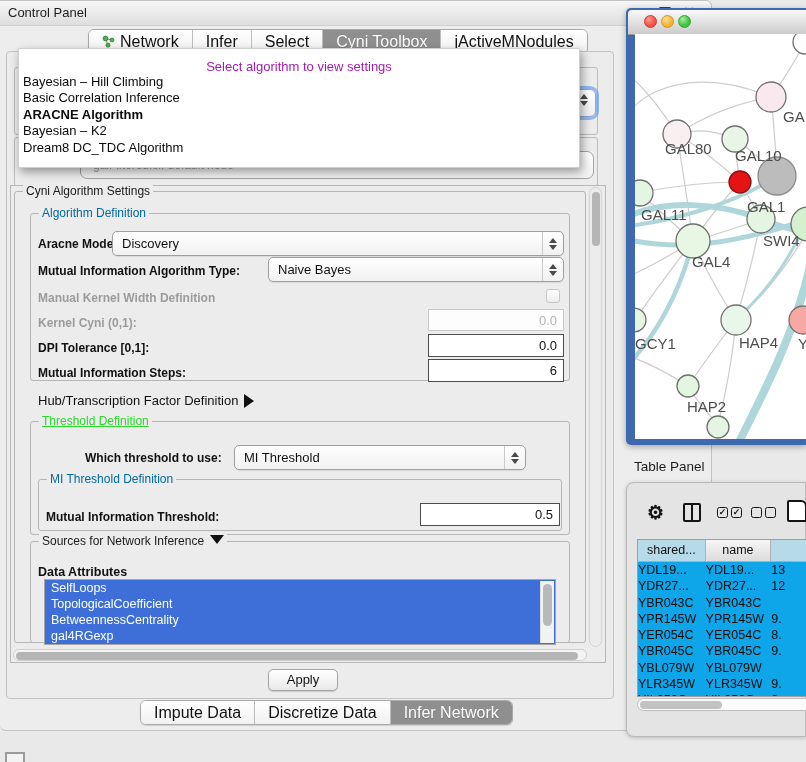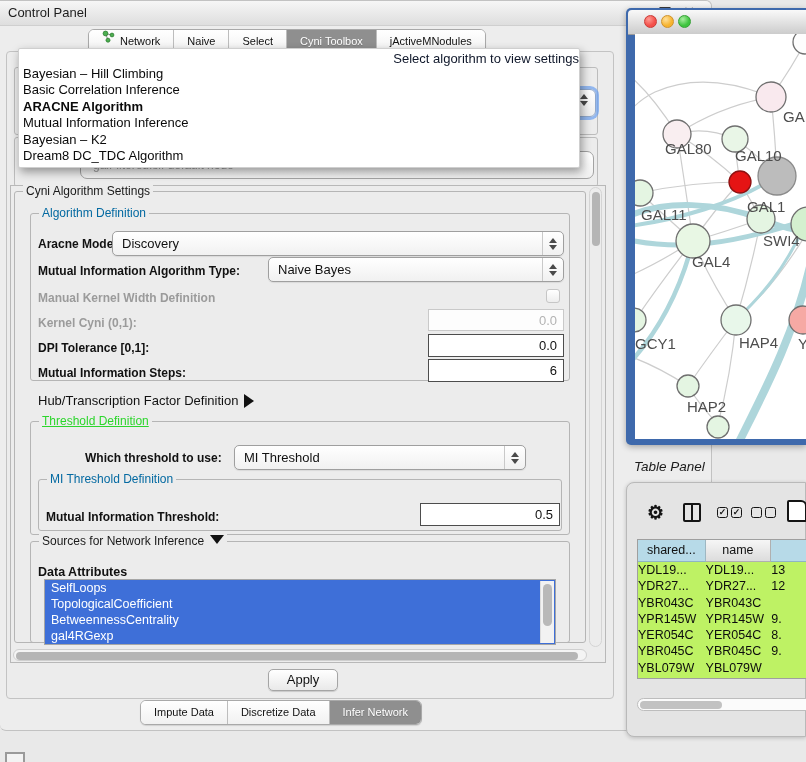--- a/index.html
+++ b/index.html
@@ -26,22 +26,22 @@
   .float-btn{position:absolute;right:40px;top:6px;width:10px;height:10px;border:1.6px solid #3a3a3a;background:transparent;border-radius:1px;}
   .close-btn{position:absolute;right:16px;top:3px;font-size:14px;font-weight:bold;color:#1a1a1a;line-height:16px;}
 
   
   .seg{
     position:absolute;display:flex;height:23px;
     border:1px solid #a9a9a9;border-radius:6px;overflow:hidden;
     background:#ffffff;box-shadow:0 1px 1px rgba(0,0,0,.12);
   }
   .seg .tab{
-    display:flex;gap:5px;
-    padding:0 13px;font-size:11px;color:#111;line-height:23px;
+    display:flex;align-items:center;gap:5px;
+    padding:0 13px;font-size:16px;color:#111;line-height:23px;
     border-right:1px solid #bdbdbd;background:linear-gradient(#ffffff,#f1f1f1);
     white-space:nowrap;
   }
   .seg .tab:last-child{border-right:none;}
   .seg .tab.sel{background:#8f8f8f;color:#fff;text-shadow:0 1px 1px rgba(0,0,0,.2);}
 
   
   .content-pane{
     left:6px;top:50px;width:608px;height:648px;
     border:1px solid #c3c3c3;border-radius:4px;background:#ececec;box-sizing:border-box;
@@ -59,21 +59,21 @@
     background:linear-gradient(#fff,#f0f0f0);border:1px solid #a3a3a3;border-radius:7px;
     box-sizing:border-box;color:#9a9a9a;font-size:12px;line-height:26px;padding-left:12px;
   }
 
   
   .popup{
     left:18px;top:47px;width:560px;height:118px;
     background:#ffffff;border:1px solid #cfcfcf;border-radius:2px;
     box-shadow:2px 4px 10px rgba(0,0,0,.38);z-index:60;
   }
-  .popup .ph{display:block;text-align:right;color:#0f172a;font-size:13px;padding-top:2px;height:15px;}
+  .popup .ph{display:block;text-align:center;color:#a21caf;font-size:13px;padding-top:10px;height:15px;}
   .popup .item{display:block;font-size:13px;color:#0a0a0a;line-height:16.4px;padding-left:4px;white-space:nowrap;}
   .popup .item.bold{font-weight:bold;}
 
   
   .group{border:1px solid #b5b5b5;border-radius:3px;box-sizing:border-box;}
   .group-title{
     position:absolute;top:-8px;left:8px;background:#ececec;
     padding:0 3px;font-size:12px;white-space:nowrap;
   }
   .t-black{color:#1a1a1a;} .t-blue{color:#0369a1;} .t-green{color:#2cd62c;text-decoration:underline;}
@@ -144,35 +144,35 @@
     background:linear-gradient(#f9f9f9,#cccccc);
     border-bottom:1px solid #9a9a9a;border-radius:4px 0 0 0;
   }
   .traffic{position:absolute;top:5px;width:13px;height:13px;border-radius:50%;box-sizing:border-box;}
   .tl-red{left:16px;background:radial-gradient(circle at 35% 30%,#ff9a93,#f3504a 60%);border:1px solid #ca3a36;}
   .tl-yellow{left:33px;background:radial-gradient(circle at 35% 30%,#ffe09a,#f6b32f 60%);border:1px solid #cf922a;}
   .tl-green{left:50px;background:radial-gradient(circle at 35% 30%,#a9eda0,#3ec43e 60%);border:1px solid #35a135;}
   .net-canvas{position:absolute;left:9px;top:26px;right:0;bottom:6px;background:#ffffff;overflow:hidden;}
 
   
-  .tp-title{left:634px;top:459px;font-size:13.5px;color:#1c1c1c;font-style:italic;}
+  .tp-title{left:634px;top:459px;font-size:13.5px;color:#1c1c1c;}
   .tp-window{
     left:626px;top:482px;width:180px;height:255px;
     background:#e4e4e4;border:1px solid #b9b9b9;border-radius:8px 0 0 8px;box-sizing:border-box;
     box-shadow:0 1px 4px rgba(0,0,0,.2);
   }
   .tb-icon{position:absolute;color:#141414;}
   .gear{left:20px;top:18px;font-size:19px;font-weight:bold;}
   .cols-icon{left:56px;top:20px;width:18px;height:19px;border:2px solid #141414;border-radius:2px;box-sizing:border-box;}
   .cols-icon::after{content:"";position:absolute;left:6px;top:0;bottom:0;width:2px;background:#141414;}
   .cb-pair{display:flex;gap:3px;}
   .cb{width:11px;height:11px;border:1.6px solid #141414;border-radius:2.5px;box-sizing:border-box;font-size:9px;line-height:8px;text-align:center;color:#141414;font-weight:bold;}
   .doc-icon{left:160px;top:17px;width:20px;height:22px;border:2px solid #141414;border-radius:2px 6px 2px 2px;box-sizing:border-box;background:#fff;}
 
-  .tp-table{position:absolute;left:10px;top:56px;width:170px;height:140px;background:#bef264;border:1px solid #9f9f9f;border-right:none;box-sizing:border-box;overflow:hidden;}
+  .tp-table{position:absolute;left:10px;top:56px;width:170px;height:158px;background:#0ea5e9;border:1px solid #9f9f9f;border-right:none;box-sizing:border-box;overflow:hidden;}
   .tp-head{display:flex;height:22px;}
   .tp-head .hc{box-sizing:border-box;border-right:1px solid #9eb7c2;font-size:12.5px;color:#111;text-align:center;line-height:21px;overflow:hidden;white-space:nowrap;}
   .hc.blue{background:#b7dae8;border-bottom:1px solid #8fb4c4;}
   .hc.gray{background:linear-gradient(#f6f6f6,#dcdcdc);border-bottom:1px solid #b0b0b0;border-right:1px solid #b0b0b0;}
   .tp-rows{position:absolute;left:0;top:22px;right:0;bottom:0;overflow:hidden;}
   .tp-row{display:flex;height:16.3px;}
   .tp-row .c{box-sizing:border-box;font-size:12.5px;color:#0d0d0d;line-height:16.3px;white-space:nowrap;overflow:hidden;}
   .c1{width:68px;} .c2{width:66px;} .c3{width:36px;}
 
   .tp-hscroll{position:absolute;left:10px;top:215px;width:170px;height:13px;background:#fbfbfb;border:1px solid #bdbdbd;border-radius:7px 0 0 7px;box-sizing:border-box;}
@@ -201,21 +201,21 @@
       <svg width="13" height="13" viewBox="0 0 13 13">
         <line x1="3.5" y1="3.5" x2="9.5" y2="5" stroke="#8a8a8a" stroke-width="1"></line>
         <line x1="3.5" y1="3.5" x2="6" y2="10" stroke="#8a8a8a" stroke-width="1"></line>
         <circle cx="3.5" cy="3.5" r="2.4" fill="#4caf50" stroke="#2e7d32" stroke-width=".8"></circle>
         <circle cx="10" cy="5" r="1.9" fill="#4caf50" stroke="#2e7d32" stroke-width=".8"></circle>
         <circle cx="6" cy="10.2" r="2" fill="#4caf50" stroke="#2e7d32" stroke-width=".8"></circle>
       </svg>
       <span>Network</span>
     </div>
     <div class="tab">
-        <span>Naive</span>
+        <span>Infer</span>
       </div>
     <div class="tab">
         <span>Select</span>
       </div>
     <div class="tab sel">
         <span>Cyni Toolbox</span>
       </div>
     <div class="tab">
         <span>jActiveMNodules</span>
       </div>
@@ -233,21 +233,20 @@
   <div class="abs bg-group" style="left:14px;top:136px;width:584px;height:50px;"></div>
   <div class="abs combo2-behind">
     <span>galFiltered.sif default node</span>
   </div>
 
   <div class="abs popup">
     <span class="ph">Select algorithm to view settings</span>
     <span class="item">Bayesian – Hill Climbing</span>
     <span class="item">Basic Correlation Inference</span>
     <span class="item bold">ARACNE Algorithm</span>
-    <span class="item">Mutual Information Inference</span>
     <span class="item">Bayesian – K2</span>
     <span class="item">Dream8 DC_TDC Algorithm</span>
   </div>
 
   <div class="abs" style="left:10px;top:184px;width:596px;height:478px;border:1px solid #b8b8b8;background:#ececec;box-sizing:border-box;"></div>
 
   <div class="abs group" style="left:14px;top:190px;width:572px;height:452px;">
     <span class="group-title t-black">Cyni Algorithm Settings</span>
   </div>
 

